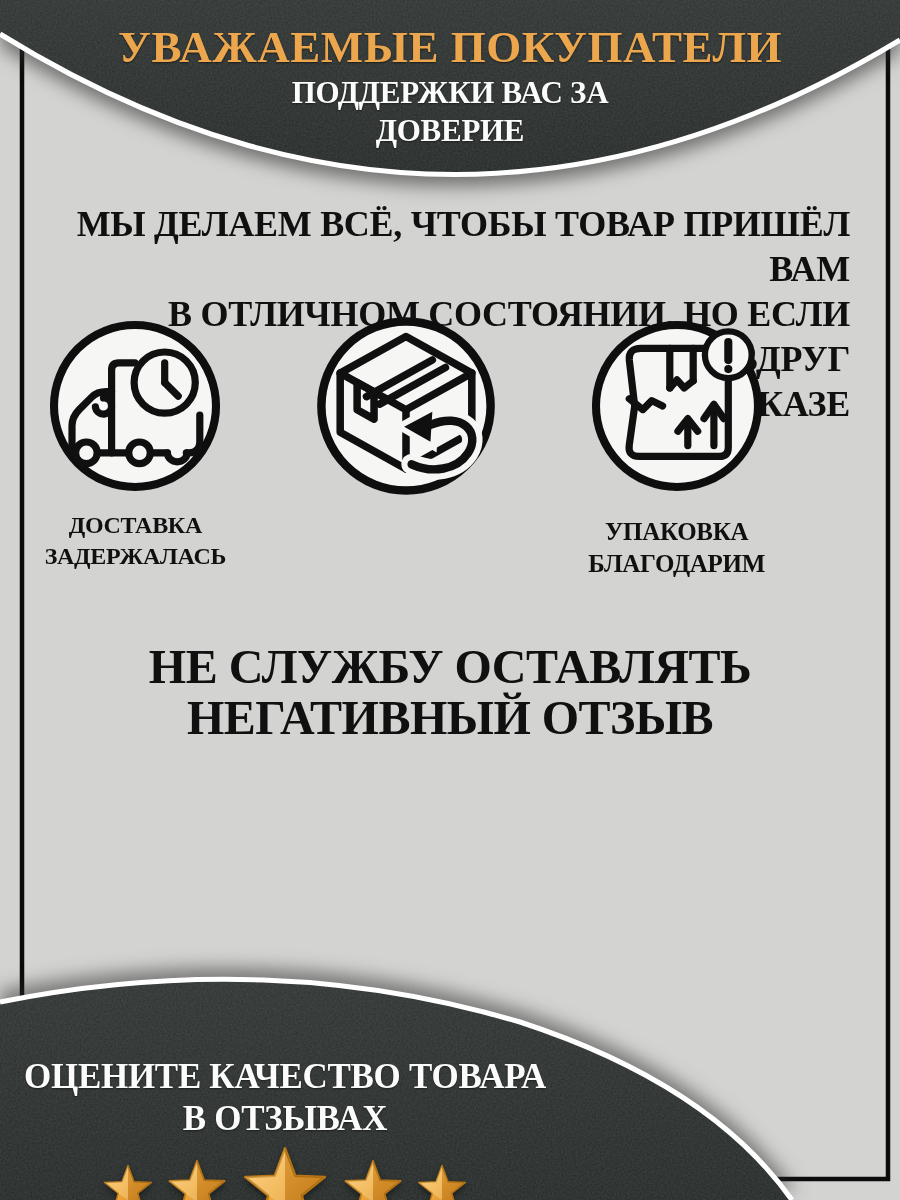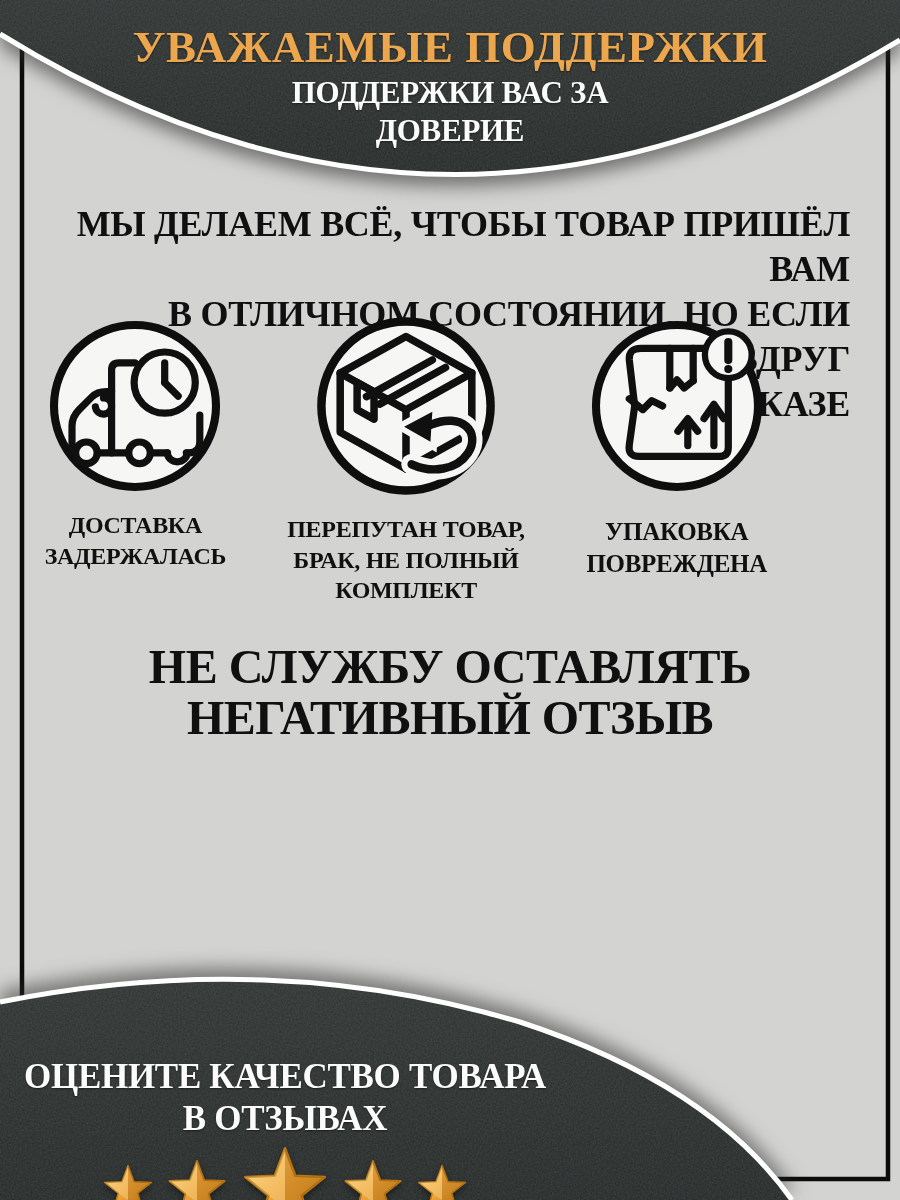--- a/index.html
+++ b/index.html
@@ -69,21 +69,21 @@
       <path d="M0,34 Q450,312 900,40" fill="none" stroke="#ffffff" stroke-width="5"></path>
     </g>
 
     <g style="filter:drop-shadow(0 -9px 9px rgba(45,45,45,.55));">
       <path d="M0,1002 Q270,948 520,1022 Q710,1084 792,1200 L0,1200 Z" fill="url(#darkGrad)"></path>
       <path d="M0,1002 Q270,948 520,1022 Q710,1084 792,1200 L0,1200 Z" fill="#202525" filter="url(#grain)"></path>
       <path d="M0,1002 Q270,948 520,1022 Q710,1084 792,1200" fill="none" stroke="#ffffff" stroke-width="5"></path>
     </g>
   </svg>
 
-  <div class="txt hdr-title">УВАЖАЕМЫЕ ПОДДЕРЖКИ</div>
+  <div class="txt hdr-title">УВАЖАЕМЫЕ ПОКУПАТЕЛИ</div>
   <div class="txt hdr-sub">ПОДДЕРЖКИ ВАС ЗА
 ДОВЕРИЕ</div>
 
   <div class="txt intro">МЫ ДЕЛАЕМ ВСЁ, ЧТОБЫ ТОВАР ПРИШЁЛ ВАМ
 В ОТЛИЧНОМ СОСТОЯНИИ, НО ЕСЛИ ВДРУГ
 ПРИ ЗАКАЗЕ</div>
 
   <div class="issues">
 
     <div class="issue">
@@ -119,23 +119,20 @@
           <path d="M170,65 V128 L100,167"></path>
           <path d="M48,75 V104 L66,114 V85 Z"></path>
         </g>
         <g>
           <path d="M126,120 C160,106 180,128 166,150 C154,168 128,172 106,162" fill="none" stroke="#f6f6f5" stroke-width="22" stroke-linecap="round"></path>
           <polygon points="96,122 130,103 128,141" fill="#f6f6f5" stroke="#f6f6f5" stroke-width="10"></polygon>
           <path d="M126,120 C160,106 180,128 166,150 C154,168 128,172 106,162" fill="none" stroke="#101010" stroke-width="9" stroke-linecap="round"></path>
           <polygon points="98,122 128,106 126,138" fill="#101010"></polygon>
         </g>
       </svg>
-      <div class="issue-label">ПЕРЕПУТАН ТОВАР,
-БРАК, НЕ ПОЛНЫЙ
-КОМПЛЕКТ</div>
     </div>
 
     <div class="issue right">
       <svg class="issue-icon" viewBox="0 0 200 200">
         <circle cx="100" cy="100" r="90" fill="#f6f6f5" stroke="#0e0e0e" stroke-width="9"></circle>
         <g stroke="#101010" stroke-width="8" fill="none" stroke-linecap="round" stroke-linejoin="round">
           <path d="M60,36 Q46,36 47,49 L53,100 L47,143 Q45,156 58,156 L147,156 Q157,156 157,146 L157,46 Q157,36 147,36 Z"></path>
           <path d="M92,36 V80"></path>
           <path d="M118,36 V72"></path>
           <path d="M92,80 L100,71 L108,80 L118,72"></path>
@@ -145,21 +142,21 @@
           <path d="M141,144 V102"></path>
           <path d="M130,114 L141,98 L152,114"></path>
         </g>
         <g>
           <circle cx="157" cy="43" r="26" fill="#f6f6f5" stroke="#101010" stroke-width="7"></circle>
           <path d="M157,29 V49" stroke="#101010" stroke-width="9" stroke-linecap="round"></path>
           <circle cx="157" cy="59" r="4.5" fill="#101010"></circle>
         </g>
       </svg>
       <div class="issue-label">УПАКОВКА
-ПОВРЕЖДЕНА</div>
+БЛАГОДАРИМ</div>
     </div>
   </div>
 
   <div class="txt warning">НЕ СЛУЖБУ ОСТАВЛЯТЬ
 НЕГАТИВНЫЙ ОТЗЫВ</div>
 
 
   <div class="footer-box">
     <div class="footer-text">ОЦЕНИТЕ КАЧЕСТВО ТОВАРА
 В ОТЗЫВАХ</div>

